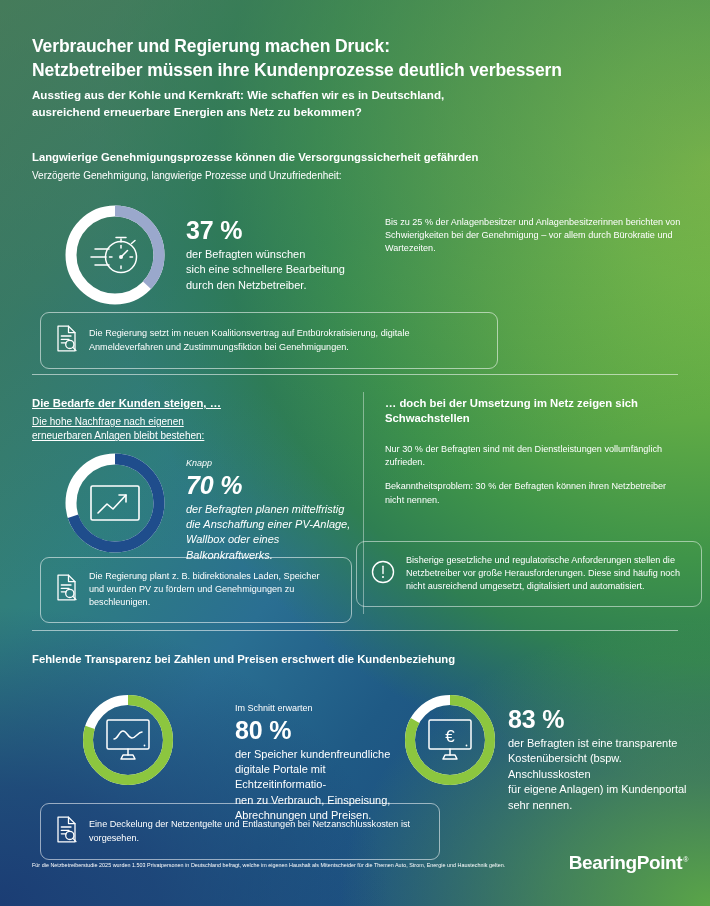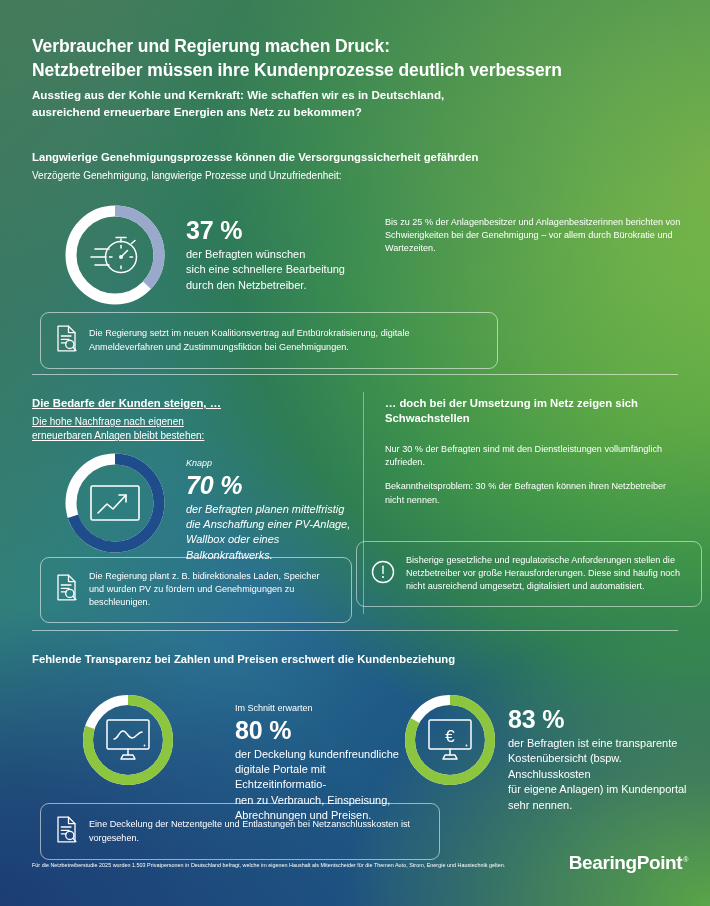--- a/index.html
+++ b/index.html
@@ -236,21 +236,21 @@
         <line x1="26" y1="32" x2="26" y2="38"></line>
         <path d="M19 42 H33 L31 38 H21 Z"></path>
       </svg>
     </div>
   </div>
 
   <div style="position:absolute;left:190px;top:703px;width:180px;margin-left:45px;">
     <div class="stat-pre">Im Schnitt erwarten</div>
     <div class="stat-num">80 %</div>
     <div class="stat-desc">
-      <div>der Deckelung kundenfreundliche</div>
+      <div>der Speicher kundenfreundliche</div>
       <div>digitale Portale mit Echtzeitinformatio-</div>
       <div>nen zu Verbrauch, Einspeisung,</div>
       <div>Abrechnungen und Preisen.</div>
     </div>
   </div>
 
   <div class="donut" style="position:absolute;left:400px;top:690px;width:100px;height:100px;">
     <svg width="100" height="100" viewBox="0 0 100 100">
       <circle cx="50" cy="50" r="40" fill="none" stroke="#ffffff" stroke-width="10"></circle>
       <circle cx="50" cy="50" r="40" fill="none" stroke="#8cc63f" stroke-width="10" stroke-dasharray="208.6 42.7" stroke-dashoffset="0" transform="rotate(-90 50 50)"></circle>

